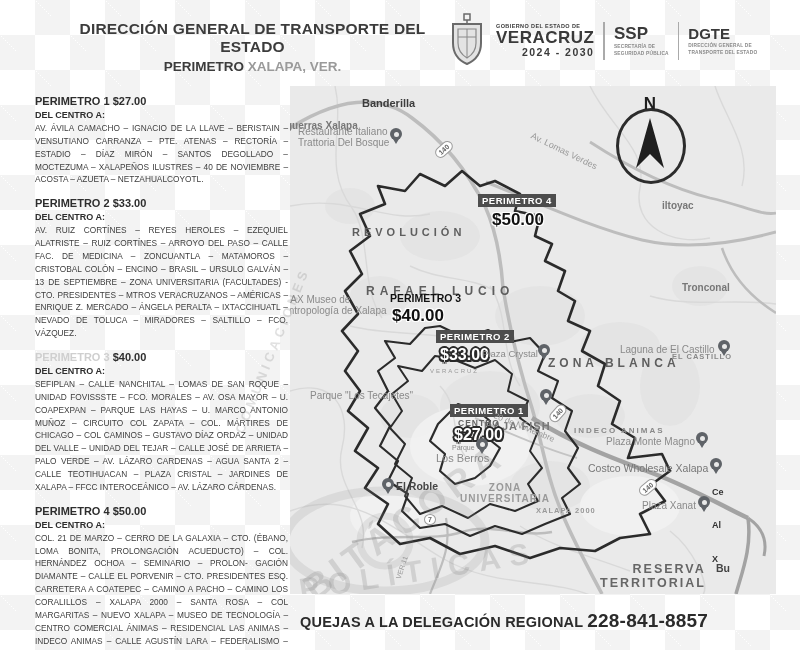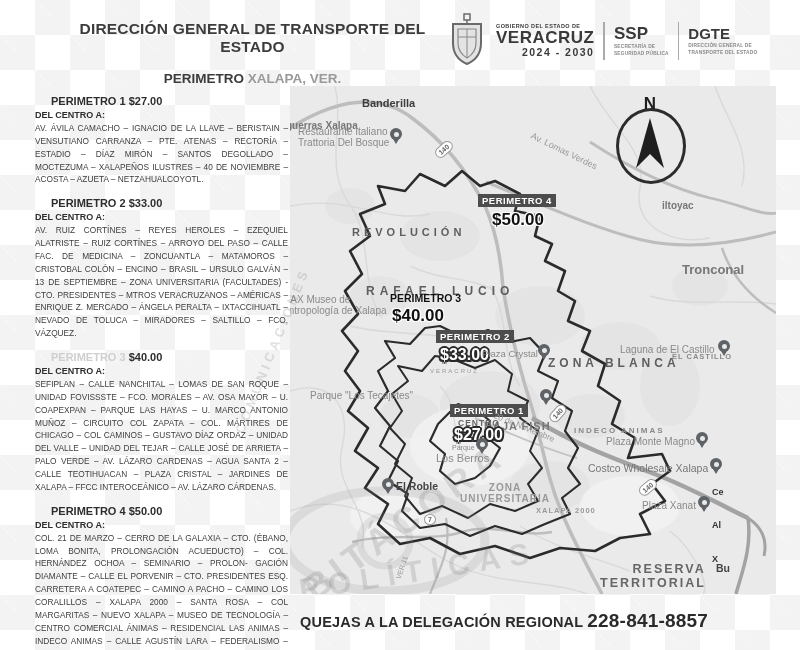--- a/index.html
+++ b/index.html
@@ -5,34 +5,34 @@
   html,body{margin:0;padding:0;}
   .page{position:relative;width:800px;height:650px;overflow:hidden;
     font-family:"Liberation Sans",sans-serif;background-color:#fff;
     background-image:
       linear-gradient(45deg,#f3f3f3 25%,transparent 25%,transparent 75%,#f3f3f3 75%),
       linear-gradient(45deg,#f3f3f3 25%,transparent 25%,transparent 75%,#f3f3f3 75%);
     background-position:0 0,35px 35px;background-size:70px 70px;}
   
   .title-block{position:absolute;left:55px;top:20px;width:395px;text-align:center;color:#3c3c3c;}
   .title-l1{font-size:15.5px;font-weight:800;letter-spacing:.2px;}
-  .title-l2{font-size:13.5px;font-weight:800;margin-top:15px;}
+  .title-l2{font-size:13.5px;font-weight:800;margin-top:3px;}
   .title-l2 .gray{color:#9a9a9a;}
   .logos{position:absolute;left:447px;top:13px;display:flex;align-items:center;gap:9px;}
   .gob-txt{color:#3a3a3a;line-height:1.05;}
   .gob-small{font-size:5.5px;font-weight:bold;letter-spacing:.4px;}
   .gob-big{font-size:17px;font-weight:800;letter-spacing:.5px;}
   .gob-years{font-size:10.5px;font-weight:800;letter-spacing:1.5px;text-align:right;}
   .vdiv{width:1.5px;height:38px;background:#aaa;}
   .abbr{font-size:17px;font-weight:800;color:#3a3a3a;line-height:1;}
   .abbr-sub{font-size:4.8px;color:#8a8a8a;font-weight:bold;margin-top:2px;line-height:1.3;letter-spacing:.2px;}
   
   .leftcol{position:absolute;left:35px;top:95px;width:253px;color:#333;}
   .psec{margin-bottom:11px;}
-  .psec h3{margin:0 0 3px 16px;font-size:11px;font-weight:800;color:#2e2e2e;}
+  .psec h3{margin:0 0 3px 0;font-size:11px;font-weight:800;color:#2e2e2e;}
   .psec h3 .faded{color:#cfcfcf;}
   .psec .sub{font-size:9px;font-weight:800;margin:0 0 2px 0;color:#2e2e2e;}
   .psec .routes{font-size:8.3px;line-height:1.55;text-align:justify;color:#3d3d3d;}
   
   .map{position:absolute;left:290px;top:86px;width:486px;height:508px;background:#eaeaea;overflow:hidden;}
   .map svg.base{position:absolute;left:0;top:0;}
   .mlabel{position:absolute;white-space:nowrap;}
   .area{font-weight:bold;color:#5e5e5e;margin-top:28px;}
   .poi{color:#8a8a8a;}
   .pbadge{background:#4d4d4d;color:#fff;font-weight:bold;font-size:9.5px;padding:1px 4px;letter-spacing:.5px;display:inline-block;}
@@ -199,21 +199,21 @@
     <div class="mlabel area" style="left:-4px;top:6px;font-size:10px;color:#777;">guerras Xalapa</div>
     <div class="mlabel" style="left:72px;top:11px;font-size:11px;font-weight:bold;color:#3d3d3d;">Banderilla</div>
     <div class="mlabel poi" style="left:8px;top:40px;font-size:10px;">
       <div>Restaurante Italiano</div>
       <div>Trattoria Del Bosque</div>
     </div>
     <span class="pin" style="left:100px;top:42px;"></span>
     <div class="shield" style="left:144px;top:58px;transform:rotate(-42deg);">140</div>
     <div class="mlabel" style="left:238px;top:60px;font-size:9px;color:#999;transform:rotate(26deg);">Av. Lomas Verdes</div>
     <div class="mlabel area" style="left:372px;top:86px;font-size:10px;color:#777;">iltoyac</div>
-    <div class="mlabel area" style="left:392px;top:148px;font-size:13px;color:#777;">Tronconal</div>
+    <div class="mlabel area" style="left:392px;top:168px;font-size:10px;color:#777;">Tronconal</div>
     <div class="mlabel area" style="left:62px;top:112px;font-size:11px;letter-spacing:4px;">REVOLUCIÓN</div>
     <div class="mlabel pbadge" style="left:188px;top:108px;">PERIMETRO 4</div>
     <div class="mlabel price-solid" style="left:202px;top:124px;">$50.00</div>
     <div class="mlabel area" style="left:76px;top:170px;font-size:12px;letter-spacing:5px;">RAFAEL LUCIO</div>
     <div class="mlabel poi" style="left:-8px;top:208px;font-size:10px;">
       <div>MAX Museo de</div>
       <div>Antropología de Xalapa</div>
     </div>
     <div class="mlabel" style="left:100px;top:206px;font-size:10.5px;font-weight:800;color:#111;">PERIMETRO 3</div>
     <div class="mlabel price-solid" style="left:102px;top:220px;">$40.00</div>

